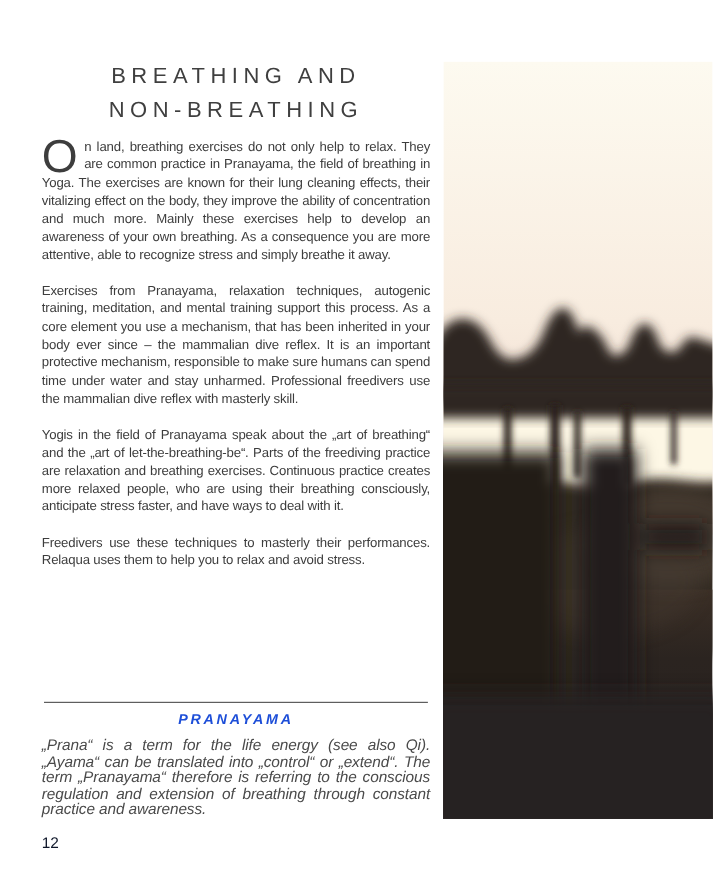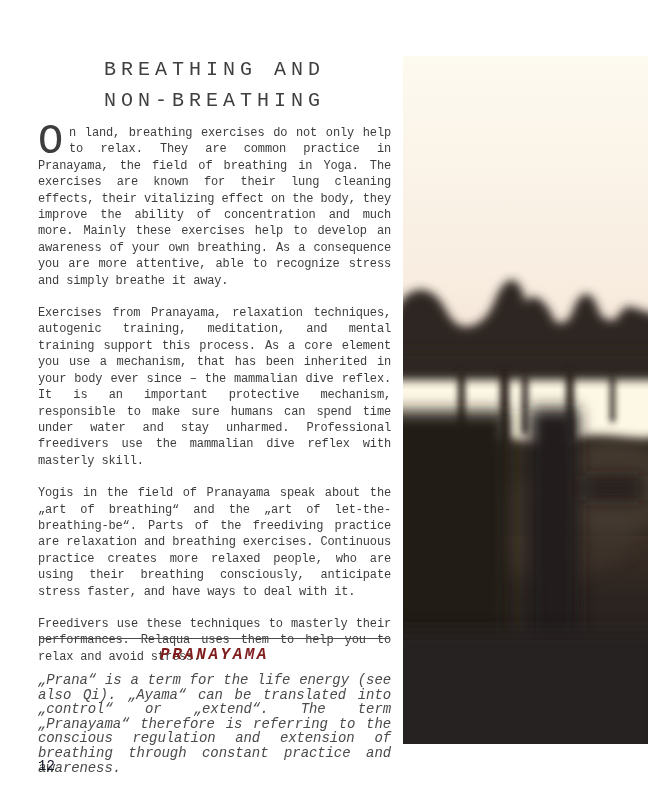--- a/index.html
+++ b/index.html
@@ -1,21 +1,21 @@
 <!DOCTYPE html>
 <html><head>
 <meta charset="utf-8">
 <style>
   html, body { margin: 0; padding: 0; background: #ffffff; }
   .page {
     position: relative;
     width: 648px;
     height: 801px;
     background: #ffffff;
-    font-family: Liberation Mono, monospace;
+    font-family: Liberation Sans, sans-serif;
     overflow: hidden;
   }
 
   
   .article {
     position: absolute;
     left: 38px;
     top: 54px;
     width: 353px;
     color: #3e3e3e;
@@ -54,25 +54,25 @@
     top: 638px;
     width: 353px;
   }
   .infobox-rule {
     border: none;
     border-top: 1.4px solid #4d4d4d;
     margin: 0 2px 7px 2px;
   }
   .infobox-heading {
     text-align: center;
-    font-size: 16px;
+    font-size: 13px;
     font-weight: bold;
     font-style: italic;
     letter-spacing: 2.5px;
-    color: #7f1d1d;
+    color: #1d4ed8;
     margin: 0 0 9px 0;
   }
   .infobox-body {
     font-size: 14px;
     font-style: italic;
     line-height: 14.6px;
     text-align: justify;
     letter-spacing: -0.1px;
     color: #4a4a4a;
     margin: 0;

